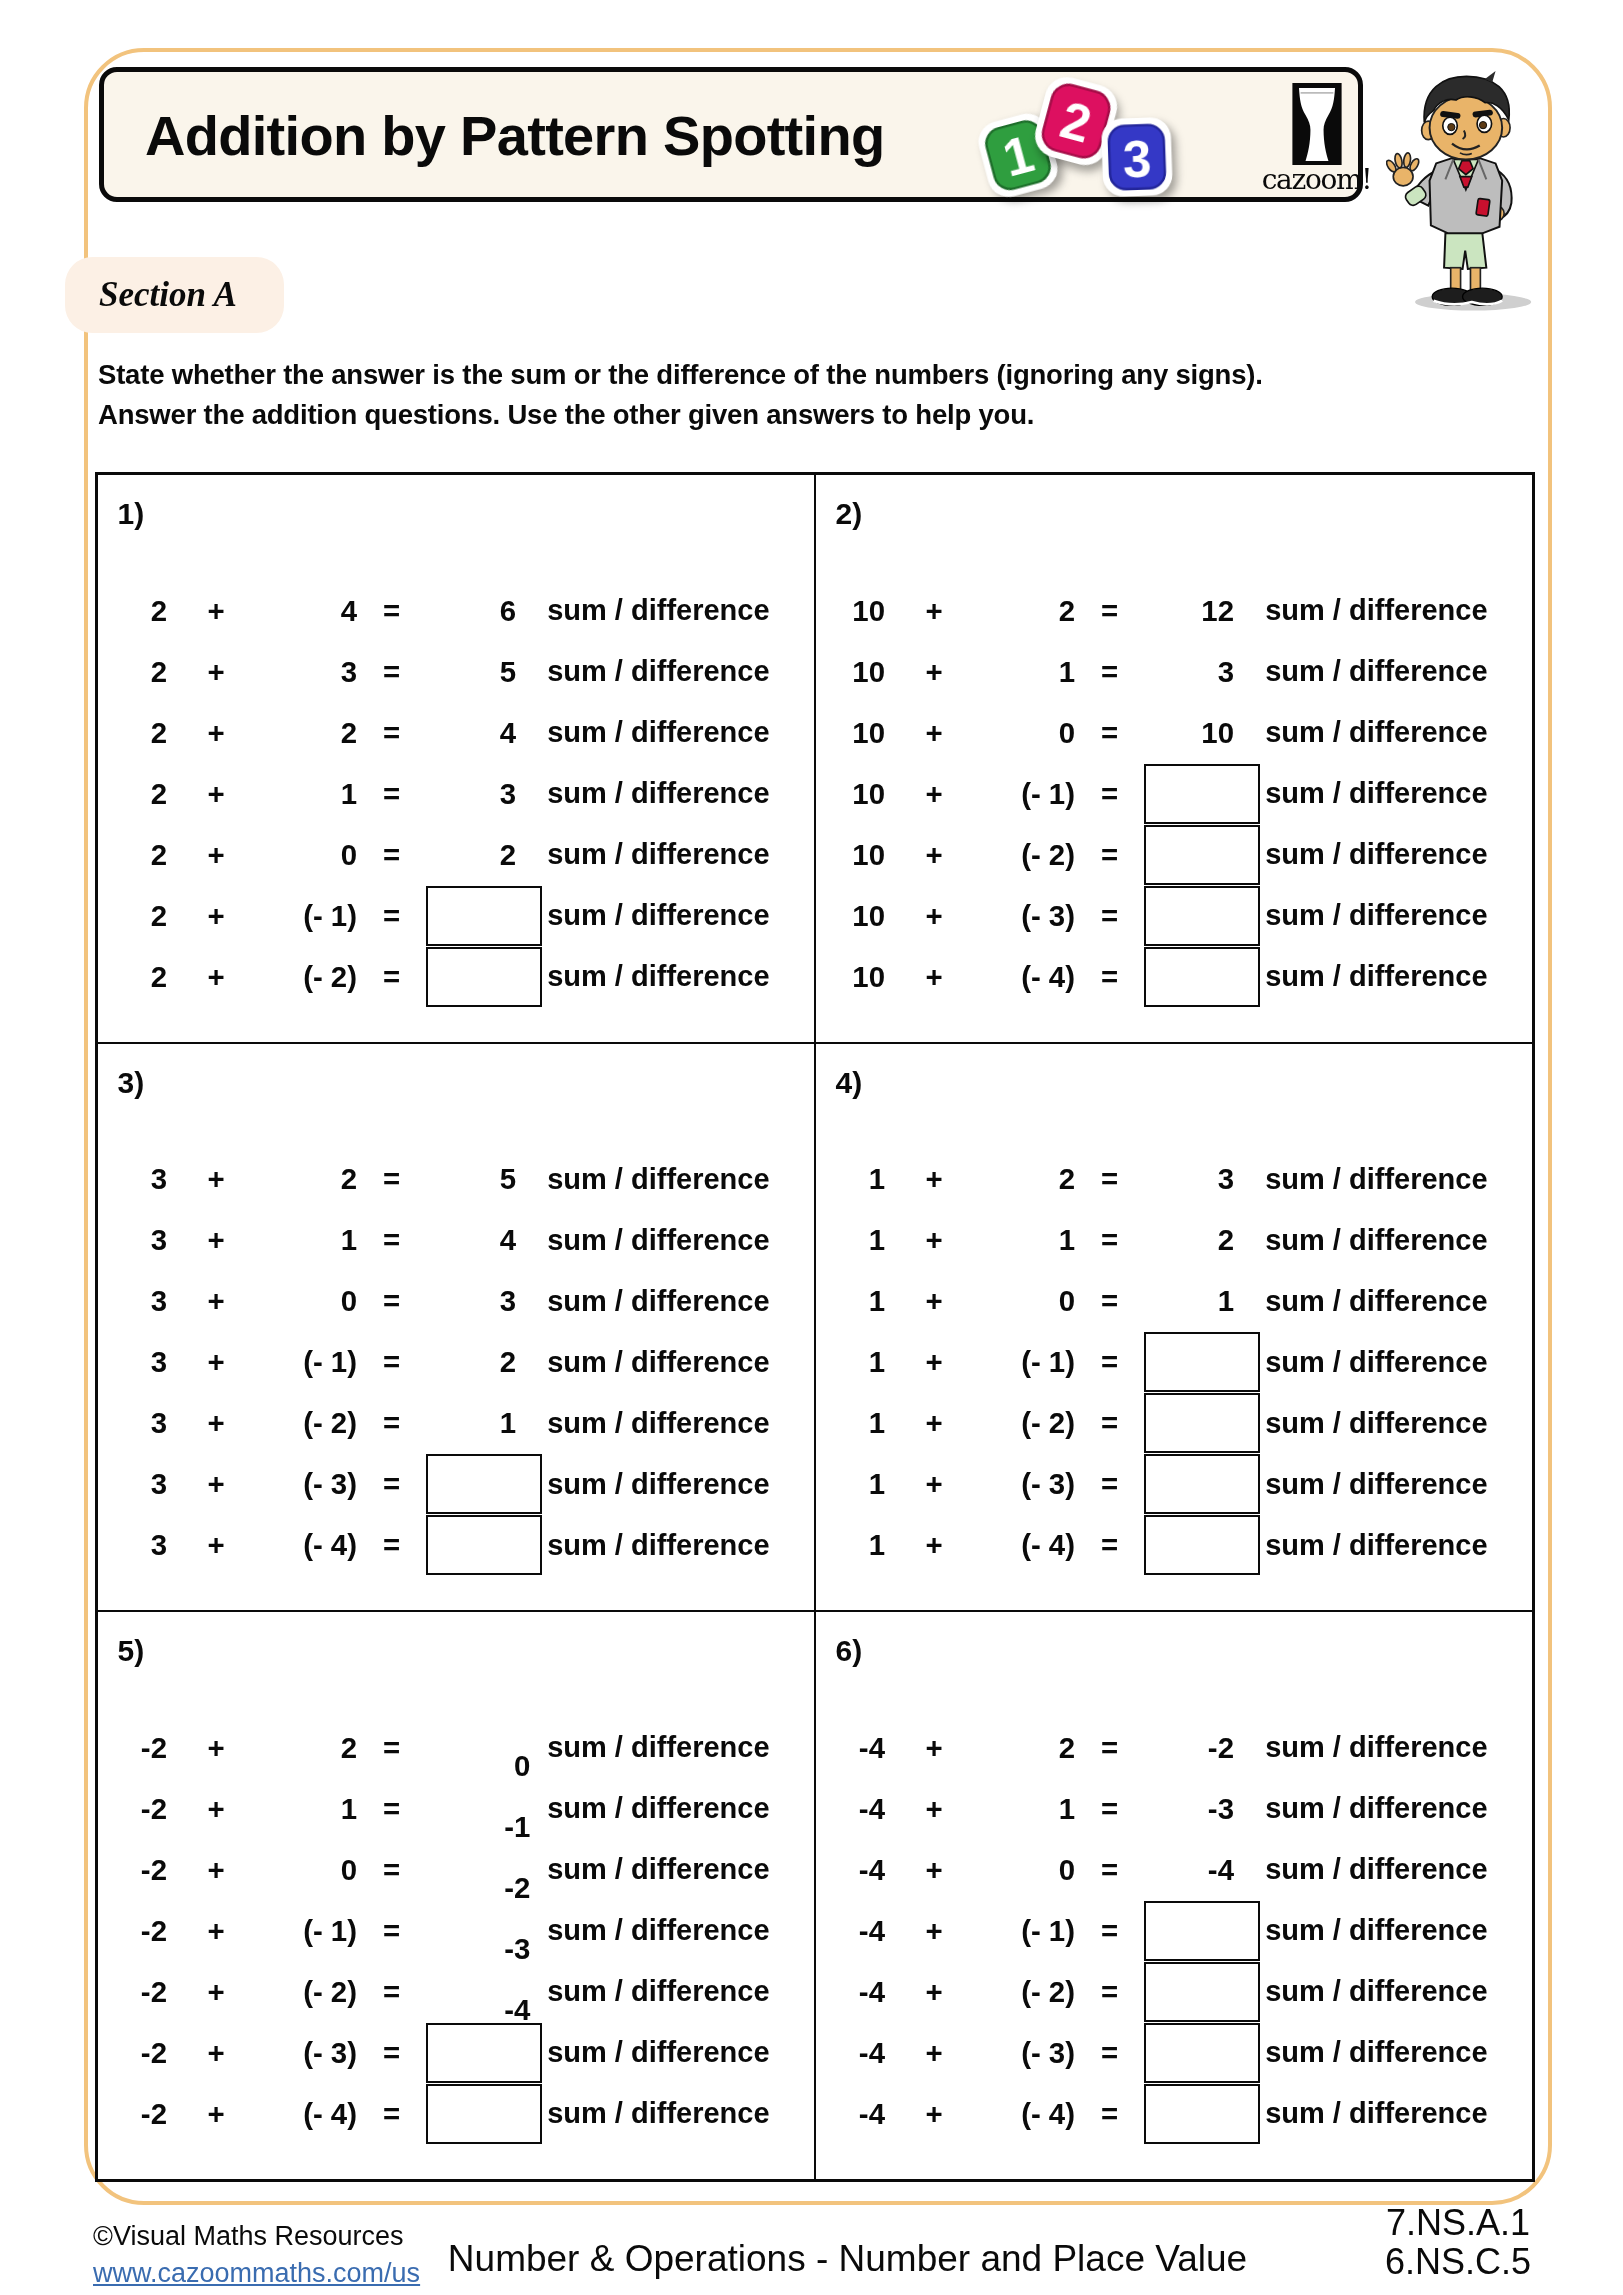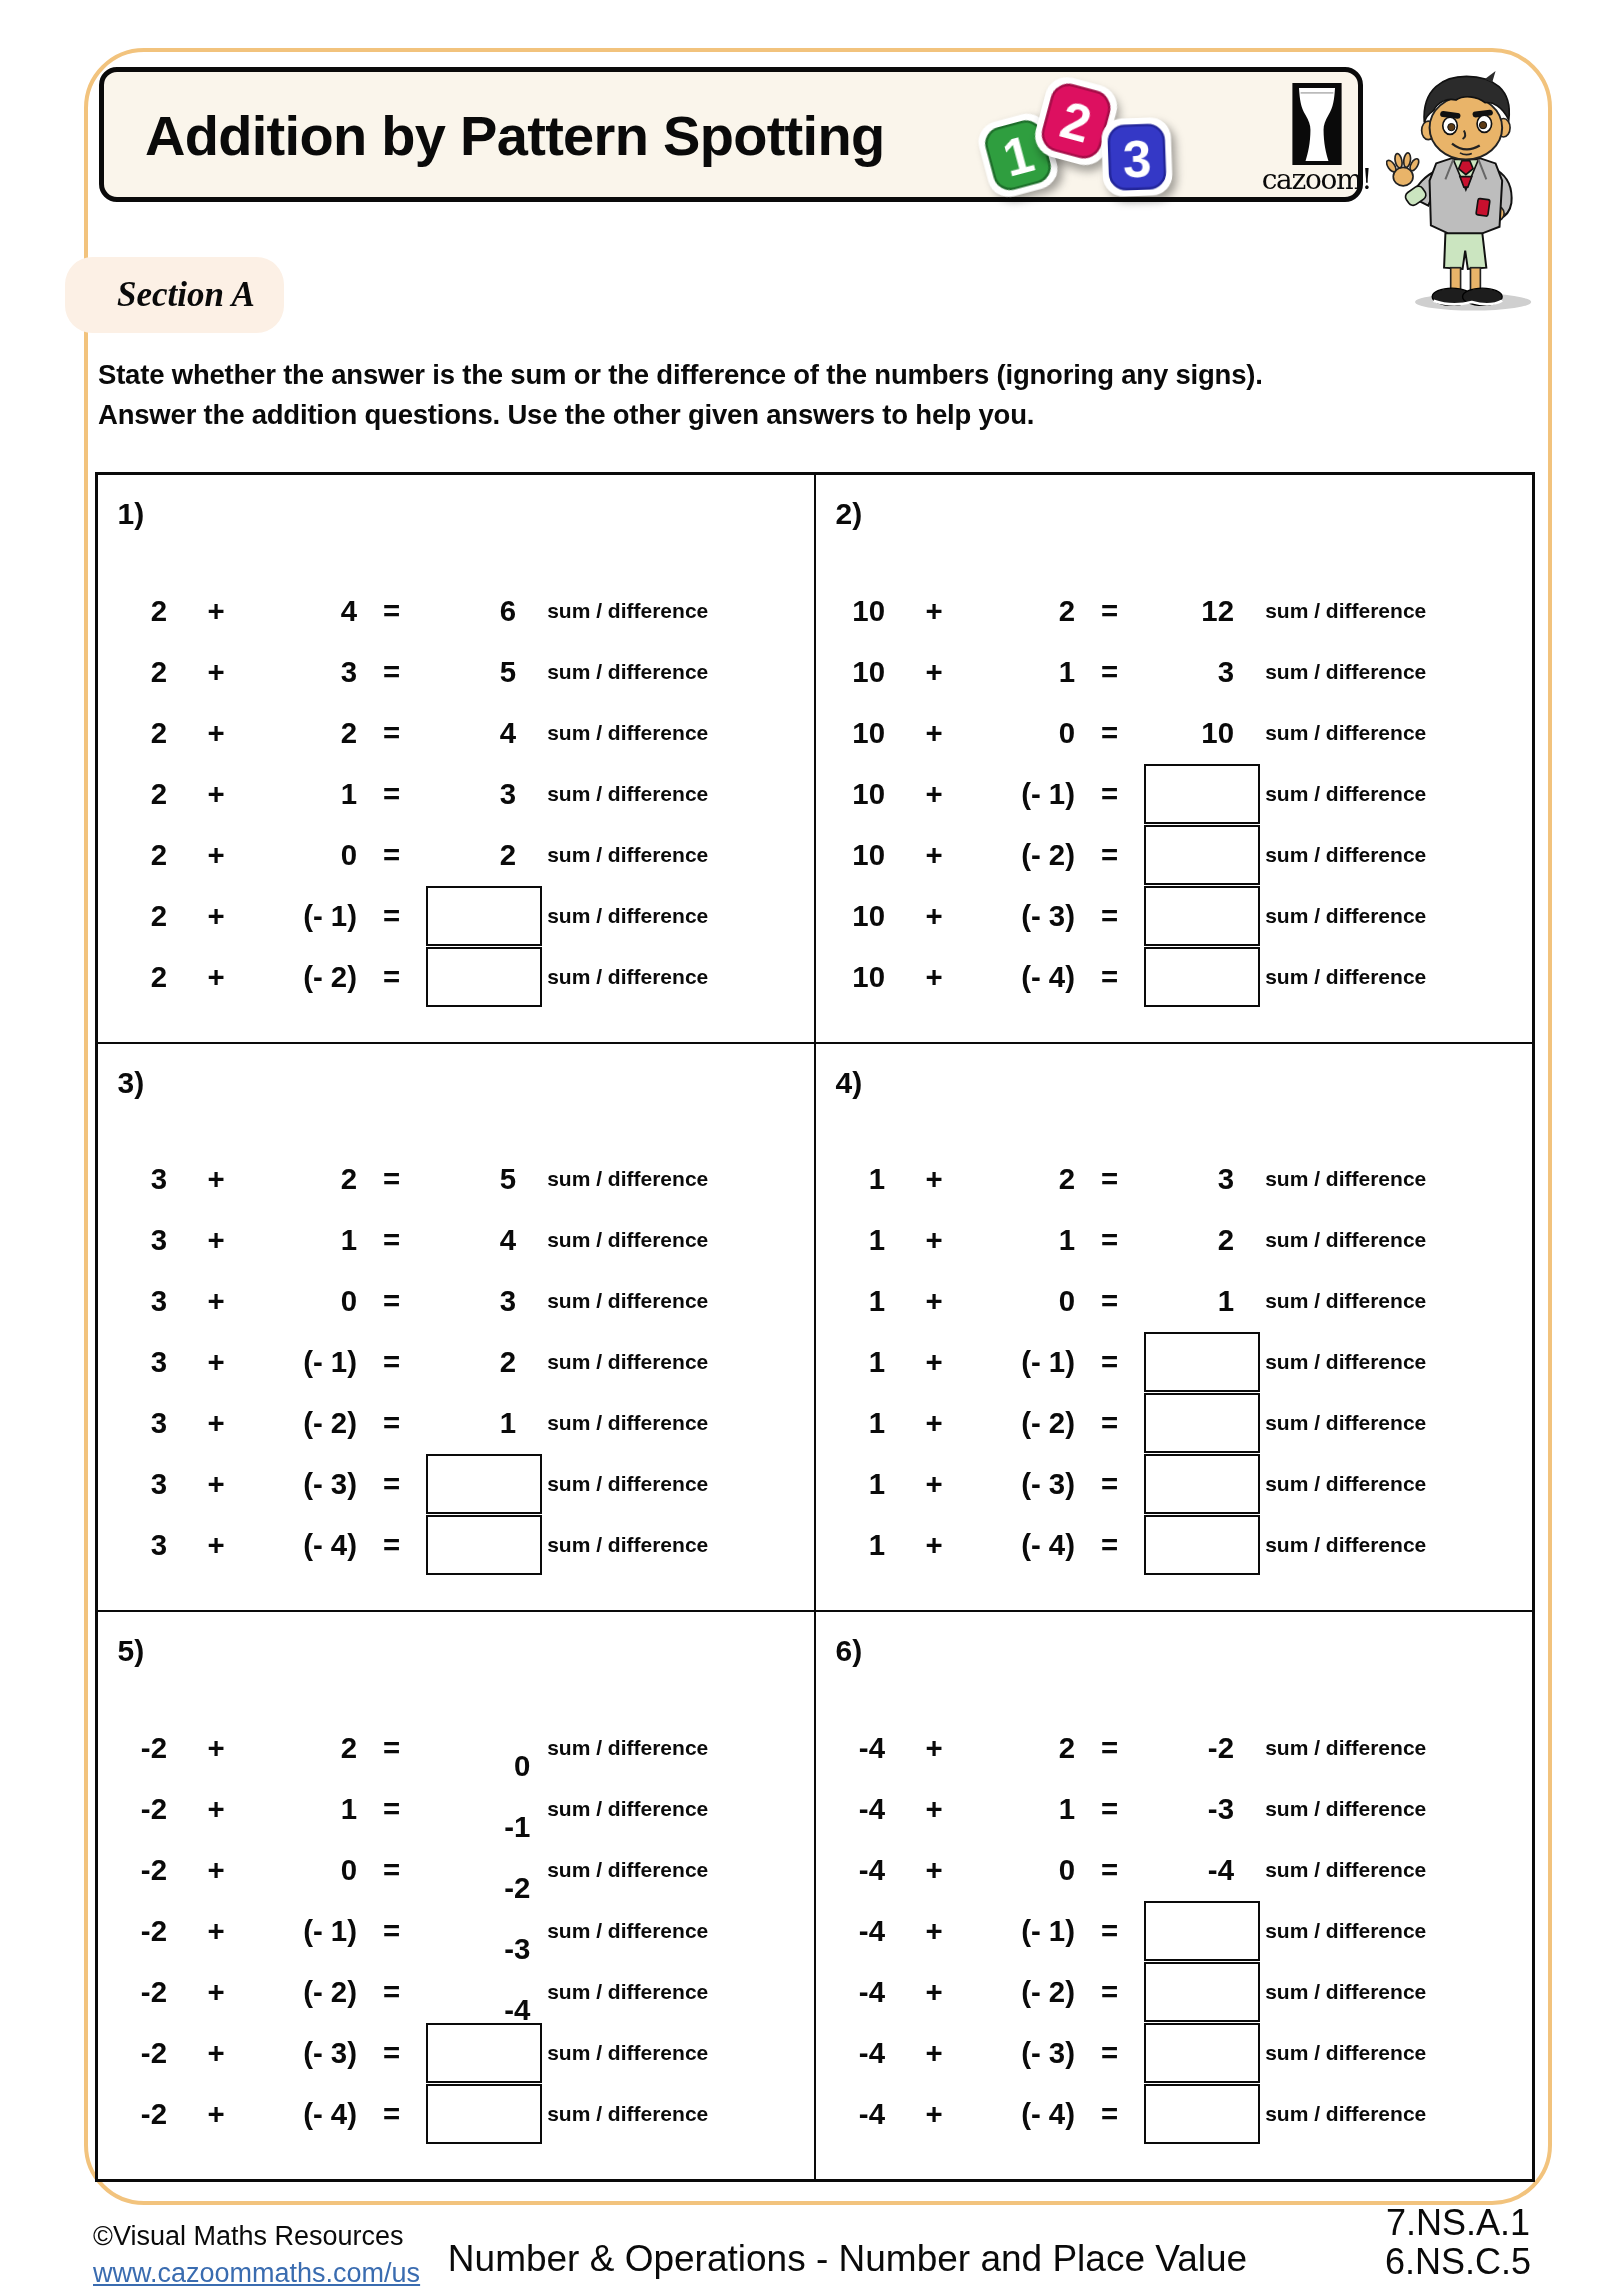--- a/index.html
+++ b/index.html
@@ -22,21 +22,21 @@
   .cazoom{position:absolute;left:1157px;top:10.5px;width:111px;text-align:center;}
   .drum{width:58px;height:82px;display:block;margin:0 auto;}
   .cazoom-text{font-family:"DejaVu Serif",serif;font-weight:normal;font-size:28px;
     letter-spacing:-1.3px;margin-top:-1.3px;}
 
   .boy{position:absolute;left:1386px;top:63px;width:165px;height:251px;}
 
   
   .section-a{position:absolute;left:65px;top:257px;width:219px;height:76px;
     background:var(--section-bg,#FCF0E5);border-radius:27.5px;display:flex;align-items:center;
-    padding-left:52px;box-sizing:border-box;
+    padding-left:34px;box-sizing:border-box;
     font-family:"Liberation Serif",serif;font-weight:bold;font-style:italic;font-size:35px;}
 
   .instructions{position:absolute;left:98px;top:355px;width:1459px;
     font-size:27.5px;font-weight:bold;line-height:40px;letter-spacing:-0.2px;}
 
   
   .grid{position:absolute;left:95px;top:472px;width:1440px;height:1710px;box-sizing:border-box;
     border:3.9px solid #0a0a0a;display:flex;flex-direction:column;background:#fff;}
   .band{flex:1;display:flex;min-height:0;}
   .band + .band{border-top:2.6px solid #0a0a0a;}
@@ -46,21 +46,21 @@
   .rows{margin-top:46px;}
   .eq-row{height:61px;display:flex;align-items:center;font-size:29.4px;font-weight:bold;}
   .c-a{width:69px;text-align:right;white-space:nowrap;}
   .c-op{width:98px;text-align:center;}
   .c-b{width:92px;text-align:right;white-space:nowrap;}
   .c-eq{width:69px;text-align:center;}
   .c-ans{width:116px;height:61px;display:flex;align-items:center;justify-content:flex-end;
     padding-right:26px;box-sizing:border-box;}
   .c-ans.box{border:2.6px solid #0a0a0a;background:#fff;height:60px;}
   .ans-offset{display:inline-block;transform:translate(14.4px,17.7px);}
-  .c-choice{margin-left:5.2px;font-size:21px;white-space:nowrap;}
+  .c-choice{margin-left:5.2px;font-size:29px;white-space:nowrap;}
 
   
   .f-left{position:absolute;left:55px;top:2218px;font-size:27px;line-height:37px;margin-left:38px;}
   .link{color:var(--link-blue,#3A6CB0);text-decoration:underline;cursor:pointer;}
   .f-center{position:absolute;left:72px;right:0;top:2238px;text-align:center;font-size:37px;}
   .f-right{position:absolute;right:92px;top:2203px;text-align:center;font-size:36px;line-height:39px;}
 </style>
 </head>
 <body>
 

